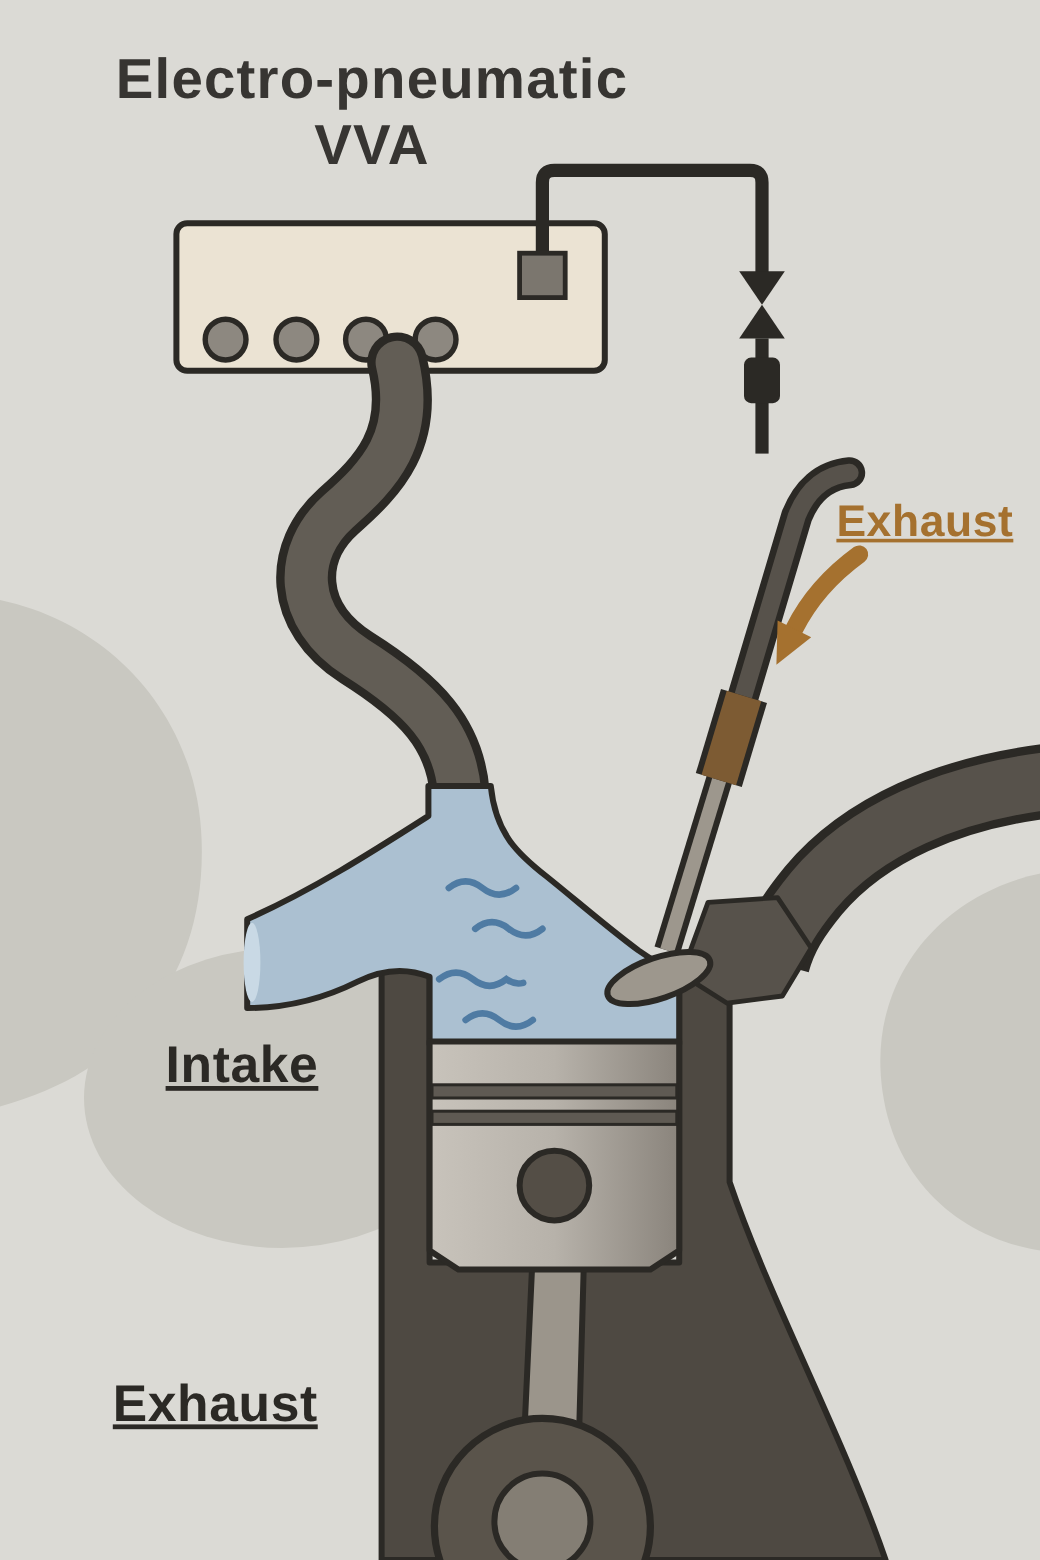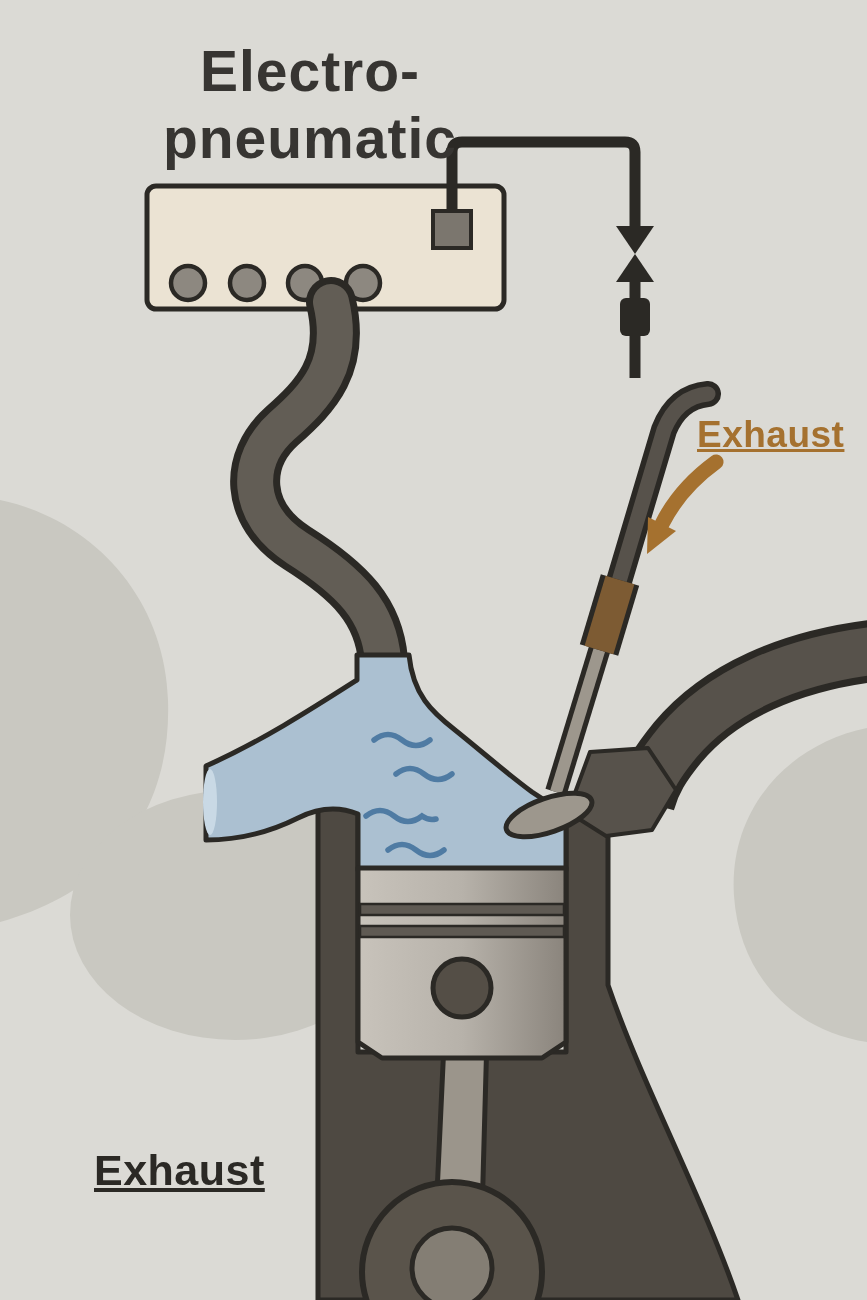--- a/index.html
+++ b/index.html
@@ -17,21 +17,21 @@
     color:var(--label-text,#2b2925);
     white-space:nowrap;
     letter-spacing:.5px;
     text-decoration:underline;
   }
   .title{
     position:absolute;
     left:55px;top:38px;width:510px;
     text-align:center;
     font-weight:bold;
-    font-size:57px;
+    font-size:47px;
     line-height:1.18;
     color:var(--title-text,#373532);
     letter-spacing:1px;
   }
   .lbl-exhaust-flow{
     left:697px;top:414px;
     font-size:37px;
     color:var(--exhaust-text,#a5712f);
   }
   .lbl-intake{left:138px;top:864px;font-size:43px;}
@@ -147,20 +147,22 @@
     </g>
 
     <g>
       <path d="M716,462 C694,478 674,500 662,524" fill="none" style="stroke:var(--exhaust-text,#a5712f)" stroke-width="15" stroke-linecap="round"></path>
       <polygon points="647,554 676,531 648,517" style="fill:var(--exhaust-text,#a5712f)"></polygon>
     </g>
   </svg>
 
   <div class="title">
     <div>Electro-pneumatic</div>
+    <div>VVA</div>
   </div>
 
   <div class="lbl lbl-exhaust-flow">Exhaust</div>
 
+  <div class="lbl lbl-intake">Intake</div>
 
   <div class="lbl lbl-exhaust-port">Exhaust</div>
 
 </div>
 
 </body></html>

